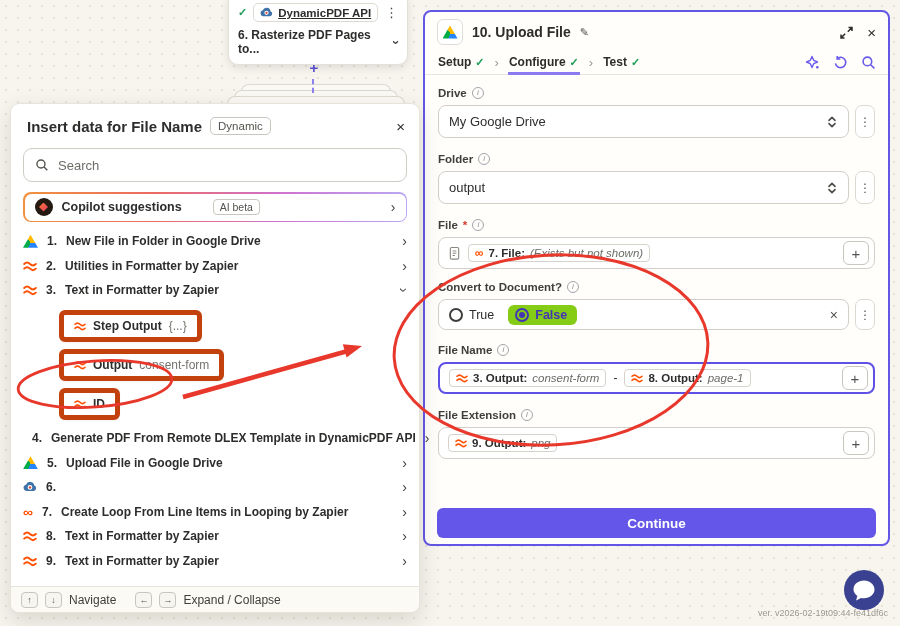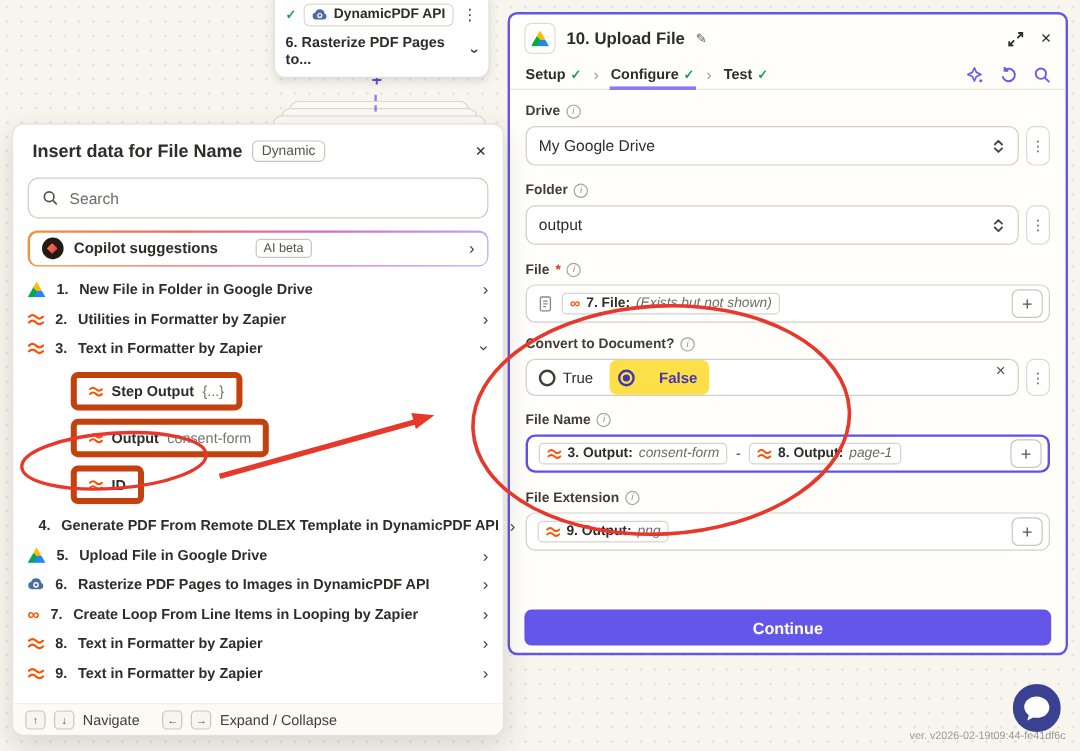--- a/index.html
+++ b/index.html
@@ -15,21 +15,21 @@
   
   .stack-edge { position:absolute; background:#fbf9f4; border:1px solid #dcd9d1; border-bottom:none; border-radius:8px 8px 0 0; height:22px; }
   .dash { position:absolute; left:312px; width:0; border-left:2px dashed #8b80ee; height:14px; }
   .connector-plus { position:absolute; left:306px; top:60px; width:16px; text-align:center; color:#5b4fd6; font-size:15px; font-weight:700; line-height:16px; }
   .version { position:absolute; right:12px; top:608px; font-size:9px; color:#9a988f; }
 
   
   .mini-card { position:absolute; left:228px; top:-8px; width:180px; background:#fff; border:1px solid #e3e0d8; border-radius:10px; box-shadow:0 3px 8px rgba(0,0,0,.10); padding:10px 9px 8px; z-index:2; }
   .mini-row1 { display:flex; align-items:center; gap:6px; }
   .mini-check { color:#1f9e58; font-size:11px; font-weight:700; }
-  .mini-pill { display:inline-flex; align-items:flex-start; gap:5px; border:1px solid #ddd9d2; border-radius:5px; padding:2px 6px; font-size:11.5px; font-weight:700; }
+  .mini-pill { display:inline-flex; align-items:flex-end; gap:5px; border:1px solid #ddd9d2; border-radius:5px; padding:2px 6px; font-size:11.5px; font-weight:700;text-decoration:underline; }
   .mini-dots { margin-left:auto; color:#44423f; font-size:13px; }
   .mini-row2 { display:flex; align-items:center; margin-top:6px; font-size:12px; font-weight:700; }
   .mini-chev { margin-left:auto; color:#44423f; font-size:13px; }
 
   .rot90 { display:inline-block; transform:rotate(90deg); }
 
   
   .gdrive-icon { display:inline-block; width:15px; height:13px; flex:none;
     clip-path:polygon(50% 0, 0 100%, 100% 100%);
     background:conic-gradient(from 205deg at 50% 58%, #00ac47 0 115deg, #ffba00 115deg 245deg, #2684fc 245deg 360deg); }
@@ -91,24 +91,24 @@
   .sel-box { flex:1; height:33px; border:1px solid #d2cfc8; border-radius:8px; background:#fff; display:flex; align-items:center; padding:0 10px; font-size:13px; cursor:pointer; }
   .sel-box .sel-val { flex:1; }
   .dots-btn { width:20px; border:1px solid #dcd9d2; border-radius:7px; background:#fff; display:flex; align-items:center; justify-content:center; color:#55534f; font-size:12px; cursor:pointer; }
   .input-box { flex:1; height:32px; border:1px solid #d2cfc8; border-radius:8px; background:#fff; display:flex; align-items:center; gap:7px; padding:0 5px 0 9px; }
   .input-box.focused { border:2px solid #5f50e6; }
   .token { display:inline-flex; align-items:center; gap:5px; border:1px solid #d6d3cc; border-radius:4px; padding:2px 6px; background:#fff; font-size:11.5px; white-space:nowrap; }
   .token b { font-weight:700; color:#2d2d2c; }
   .token .tval { color:#6b6b66;font-style:italic; }
   .tok-sep { font-size:12px; color:#2d2d2c; }
   .plus-btn { margin-left:auto; width:26px; height:24px; border:1px solid #c9c6bf; border-radius:6px; background:#fff; color:#55534f; font-size:15px; line-height:1; display:flex; align-items:center; justify-content:center; cursor:pointer; }
-  .radio-box { flex:1; height:31px; border:1px solid #d2cfc8; border-radius:8px; background:#fff; display:flex; gap:14px; padding:0 10px; }
+  .radio-box { flex:1; height:31px; border:1px solid #d2cfc8; border-radius:8px; background:#fff; display:flex; align-items:center; gap:14px; padding:0 10px; }
   .radio-opt { display:flex; align-items:center; gap:6px; font-size:12.5px; cursor:pointer; }
   .radio-circ { width:14px; height:14px; border:2px solid #3f3e3b; border-radius:50%; background:#fff; }
-  .radio-sel { display:flex; align-items:center; gap:20px; background:#fde047; border-radius:6px; padding:3px 10px 3px 7px; color:#4435b5; font-weight:600; font-size:12.5px; cursor:pointer; }
+  .radio-sel { display:flex; align-items:center; gap:6px; background:#84cc16; border-radius:6px; padding:3px 10px 3px 7px; color:#4435b5; font-weight:600; font-size:12.5px; cursor:pointer; }
   .radio-dot { width:14px; height:14px; border:2px solid #4435b5; border-radius:50%; display:flex; align-items:center; justify-content:center; }
   .radio-dot::after { content:""; width:6px; height:6px; background:#4435b5; border-radius:50%; }
   .clear-x { margin-left:auto; color:#55534f; font-size:14px; cursor:pointer; }
   .continue-btn { position:absolute; left:12px; right:12px; bottom:6px; height:30px; background:#6456e8; border:none; border-radius:6px; color:#fff; font-size:13.5px; font-weight:700; font-family:inherit; cursor:pointer; }
 
   
   .chat-fab { position:absolute; left:844px; top:570px; width:40px; height:40px; z-index:5; cursor:pointer; }
 
   
   .annot { position:absolute; left:0; top:0; z-index:10; pointer-events:none; }
@@ -408,21 +408,20 @@
       <span class="step-label">Upload File in Google Drive</span>
       <span class="row-chev">›</span>
     </div>
     <div class="step-row">
       <svg width="14" height="14" viewBox="0 0 14 14">
           <path d="M11.3 5.6a4.3 4.3 0 0 0-8.3-.9A3.2 3.2 0 0 0 3.4 11h7.3a2.8 2.8 0 0 0 .6-5.4z" fill="#3f72a8"></path>
           <circle cx="7" cy="7.4" r="2.3" fill="#fff"></circle>
           <circle cx="7" cy="7.4" r="1.2" fill="#d6452f"></circle>
         </svg>
       <span class="step-num">6.</span>
-      <span class="step-label">Rasterize PDF Pages to Images in DynamicPDF API</span>
       <span class="row-chev">›</span>
     </div>
     <div class="step-row">
       <span class="inf-icon">∞</span>
       <span class="step-num">7.</span>
       <span class="step-label">Create Loop From Line Items in Looping by Zapier</span>
       <span class="row-chev">›</span>
     </div>
     <div class="step-row">
       <svg width="14" height="14" viewBox="0 0 12 12">

